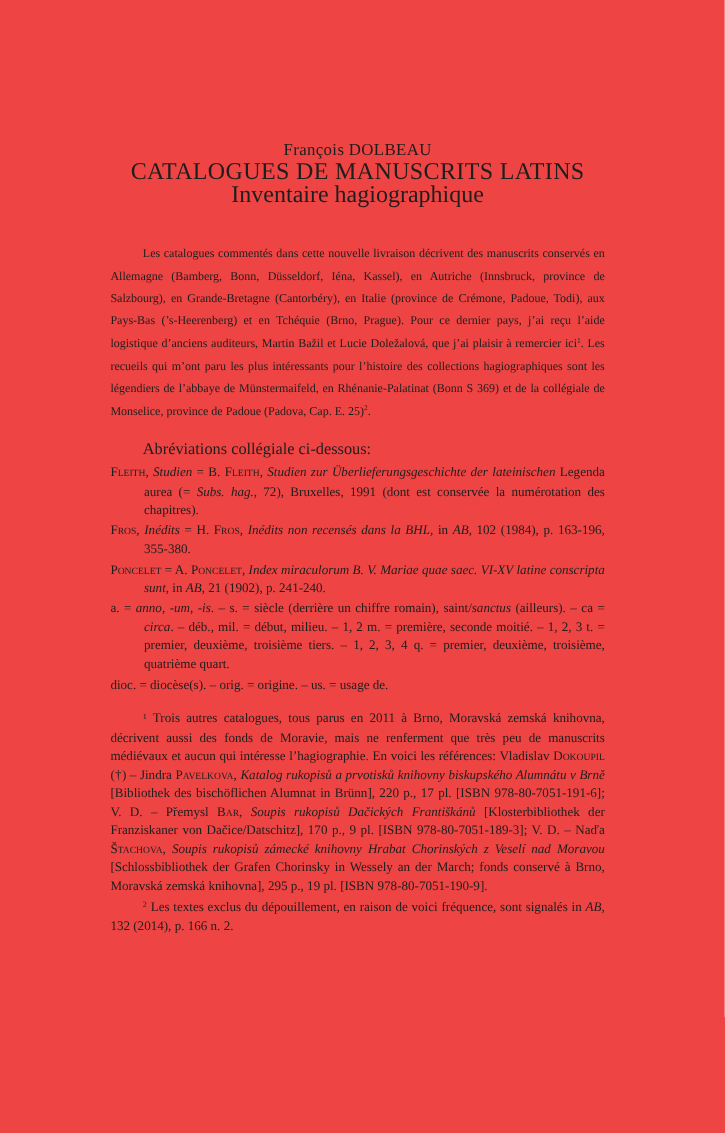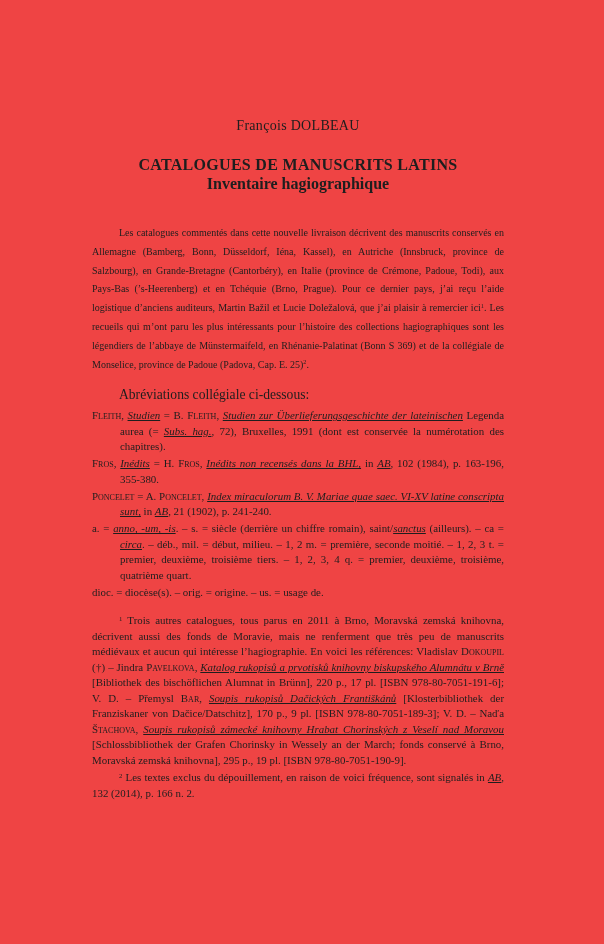--- a/index.html
+++ b/index.html
@@ -16,24 +16,23 @@
     -webkit-font-smoothing: antialiased;
   }
   .author {
     padding-top: 117px;
     text-align: center;
     font-size: 14px;
     line-height: 17px;
     letter-spacing: 0.3px;
   }
   .title-block {
-    margin-top: 21px;
     text-align: center;
-    font-weight: bold;
-    font-size: 16px;
+    font-weight: normal;
+    font-size: 20px;
     line-height: 19px;
   }
   .title-block .t1 { letter-spacing: 0.3px; }
   .body-par {
     margin: 31px 0 0 0;
     font-size: 10px;
     line-height: 18.8px;
     text-align: justify;
     text-indent: 27px;
   }
@@ -53,21 +52,21 @@
     margin-top: 1.5px;
   }
   .footnotes { margin-top: 13px; }
   .footnote {
     font-size: 10.9px;
     line-height: 15.5px;
     text-align: justify;
     text-indent: 27px;
     margin-top: 2px;
   }
-  .r-i  { font-style: italic; text-decoration: underline; }
+  .r-i  { font-style: italic; }
   .r-sc { font-variant: small-caps; }
   .r-sup {
     font-size: 0.62em;
     line-height: 0;
     position: relative;
     top: -0.55em;
   }
 </style>
 </head>
 <body>

